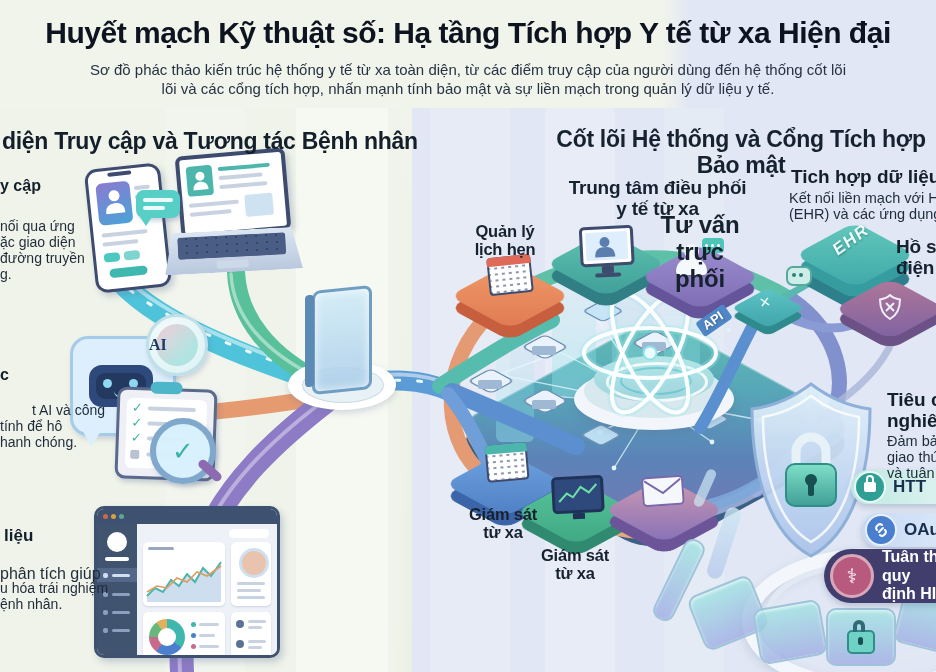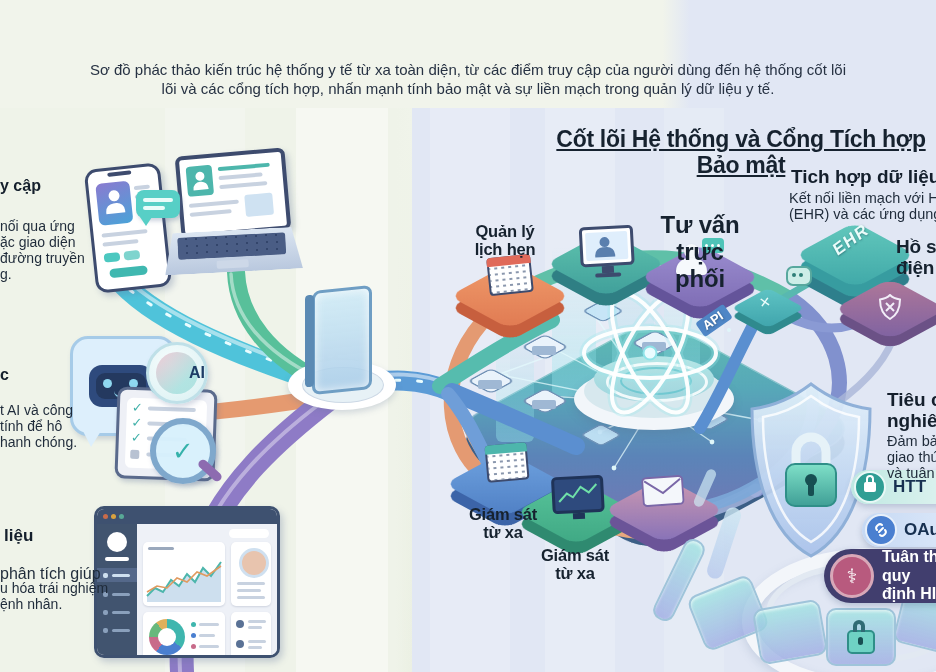--- a/index.html
+++ b/index.html
@@ -264,20 +264,23 @@
   <div class="abs" style="left:642px;top:476px;z-index:9;transform:rotate(-4deg);">
     <svg width="42" height="30">
         <rect x="1" y="1" width="40" height="28" rx="4" fill="#f4f7fb" stroke="#7a68a8" stroke-width="2"></rect>
     <path d="M3,4 L21,17 L39,4" fill="none" stroke="#7a68a8" stroke-width="2"></path>
       </svg>
   </div>
 
   <div class="abs lbl" style="left:455px;top:222px;width:100px;font-size:16.5px;">
     <span>Quản lý</span><br>
     <span>lịch hẹn</span></div>
+  <div class="abs lbl" style="left:545px;top:177px;width:225px;font-size:19px;">
+    <span>Trung tâm điều phối</span><br>
+    <span>y tế từ xa</span></div>
   <div class="abs lbl" style="left:650px;top:212px;width:100px;font-size:24px;">
     <span>Tư vấn</span><br>
     <span>trực phối</span></div>
   <div class="abs lbl" style="left:453px;top:505px;width:100px;font-size:16.5px;">
     <span>Giám sát</span><br>
     <span>từ xa</span></div>
   <div class="abs lbl" style="left:525px;top:546px;width:100px;font-size:16.5px;">
     <span>Giám sát</span><br>
     <span>từ xa</span></div>
 
@@ -367,20 +370,21 @@
   <div class="abs fraghead" style="left:791px;top:166px;font-size:19px;">Tich hợp dữ liệu ngoạ</div>
   <div class="abs frag" style="left:789px;top:191px;font-size:14.5px;">Kết nối liền mạch với Hồ sơ</div>
   <div class="abs frag" style="left:789px;top:207px;font-size:14.5px;">(EHR) và các ứng dụng y tế</div>
   <div class="abs fraghead" style="left:887px;top:389px;font-size:19px;line-height:1.12;">
     <span>Tiêu ch</span><br>
     <span>nghiêm</span></div>
   <div class="abs frag" style="left:887px;top:434px;font-size:14.5px;">Đảm bảo</div>
   <div class="abs frag" style="left:887px;top:450px;font-size:14.5px;">giao thức</div>
   <div class="abs frag" style="left:887px;top:466px;font-size:14.5px;">và tuân th</div>
 
+  <div class="abs fraghead" style="left:2px;top:128px;font-size:23px;letter-spacing:-.3px;">diện Truy cập và Tương tác Bệnh nhân</div>
 
   <div class="abs fraghead" style="left:0;top:177px;font-size:16px;">y cập</div>
   <div class="abs frag" style="left:0;top:219px;font-size:14px;">nối qua ứng</div>
   <div class="abs frag" style="left:0;top:235px;font-size:14px;">ặc giao diện</div>
   <div class="abs frag" style="left:0;top:251px;font-size:14px;">đường truyền</div>
   <div class="abs frag" style="left:0;top:267px;font-size:14px;">g.</div>
 
   <div class="abs" style="left:90px;top:166px;width:70px;height:118px;background:#fff;border:3px solid #3d4b6e;border-radius:12px;transform:rotate(-6deg);z-index:8;box-shadow:3px 4px 6px rgba(90,110,150,.3);">
     <div style="position:absolute;left:20px;top:2px;width:24px;height:4px;background:#3d4b6e;border-radius:3px;"></div>
     <div style="position:absolute;left:7px;top:12px;width:34px;height:42px;background:linear-gradient(160deg,#8a7bd0,#4aa3d8);border-radius:6px;">
@@ -414,34 +418,34 @@
       <div class="line" style="left:6px;top:53px;width:42px;height:4px;"></div>
       <div style="position:absolute;left:62px;top:40px;width:28px;height:22px;background:#cfe2f2;border-radius:3px;"></div>
     </div>
     <div style="position:relative;width:138px;height:42px;margin-left:-14px;margin-top:-4px;background:linear-gradient(180deg,#dce6f2,#b9c8de);clip-path:polygon(7% 0,93% 0,100% 100%,0 100%);transform:rotate(-3deg);">
       <div style="position:absolute;left:14px;top:5px;width:108px;height:22px;background:#33456b;border-radius:3px;background-image:repeating-linear-gradient(90deg,#4a5d85 0 8px,transparent 8px 10px),repeating-linear-gradient(0deg,#4a5d85 0 5px,transparent 5px 7px);"></div>
       <div style="position:absolute;left:52px;top:30px;width:32px;height:8px;background:#cdd8e8;border-radius:2px;"></div>
     </div>
   </div>
 
   <div class="abs fraghead" style="left:0;top:366px;font-size:16px;">c</div>
-  <div class="abs frag" style="left:0;top:403px;font-size:14px;">t AI và công</div>
+  <div class="abs frag" style="left:0;top:403px;font-size:14px;padding-left:32px;">t AI và công</div>
   <div class="abs frag" style="left:0;top:419px;font-size:14px;">tính để hô</div>
   <div class="abs frag" style="left:0;top:435px;font-size:14px;">hanh chóng.</div>
 
   <div class="abs" style="left:70px;top:336px;width:100px;height:94px;background:#ddeffc;border:3px solid #a6cbe8;border-radius:18px;z-index:8;box-shadow:2px 3px 5px rgba(90,110,150,.25);">
     <div style="position:absolute;left:10px;bottom:-14px;width:0;height:0;border-left:8px solid transparent;border-right:10px solid transparent;border-top:16px solid #ddeffc;"></div>
     <div style="position:absolute;left:16px;top:26px;width:64px;height:42px;background:#2e4a7d;border-radius:13px;">
       <div style="position:absolute;left:7px;top:8px;width:50px;height:26px;background:#24395f;border-radius:9px;"></div>
       <div class="dot" style="left:14px;top:14px;width:9px;height:9px;background:#8fd8f0;"></div>
       <div class="dot" style="left:40px;top:14px;width:9px;height:9px;background:#8fd8f0;"></div>
       <div style="position:absolute;left:25px;top:24px;width:14px;height:7px;border-bottom:2.5px solid #8fd8f0;border-radius:0 0 10px 10px;"></div>
     </div>
     </div>
-  <div class="abs" style="left:146px;top:342px;width:56px;height:56px;border-radius:50%;background:radial-gradient(circle at 40% 35%,#f8fdfd,#d8f0f2);border:3px solid #bfe0e8;z-index:9;display:flex;align-items:center;justify-content:flex-end;box-shadow:2px 3px 5px rgba(90,110,150,.25);">
+  <div class="abs" style="left:146px;top:314px;width:56px;height:56px;border-radius:50%;background:radial-gradient(circle at 40% 35%,#f8fdfd,#d8f0f2);border:3px solid #bfe0e8;z-index:9;display:flex;align-items:center;justify-content:flex-start;box-shadow:2px 3px 5px rgba(90,110,150,.25);font-family:Liberation Serif, serif;">
     <div style="position:absolute;inset:7px;border-radius:50%;background:linear-gradient(135deg,#f0b8c8 0%,#9adbd8 70%);opacity:.7;"></div>
     <span style="position:relative;font-weight:800;font-size:16px;color:#1d3b66;">AI</span>
     </div>
 
   <div class="abs" style="left:116px;top:388px;width:94px;height:86px;background:#eef0f6;border:3px solid #5a6a8c;border-radius:10px;transform:rotate(2deg);z-index:8;box-shadow:2px 3px 5px rgba(90,110,150,.3);">
     <div style="position:absolute;left:30px;top:-9px;width:32px;height:12px;background:#4db6c8;border-radius:6px;"></div>
     <div style="position:absolute;left:7px;top:8px;width:80px;height:70px;background:#fff;border-radius:6px;"></div>
     <span style="position:absolute;left:12px;top:10px;color:#3fb0a8;font-weight:bold;font-size:13px;">✓</span>
       <div class="line" style="left:28px;top:16px;width:48px;height:4px;"></div>
     <span style="position:absolute;left:12px;top:25px;color:#3fb0a8;font-weight:bold;font-size:13px;">✓</span>
@@ -510,17 +514,18 @@
         <div class="dot" style="left:5px;top:8px;width:8px;height:8px;background:#5a7296;"></div>
           <div class="line" style="left:17px;top:8px;width:18px;height:3px;"></div>
           <div class="line" style="left:17px;top:14px;width:14px;height:3px;"></div>
         <div class="dot" style="left:5px;top:28px;width:8px;height:8px;background:#5a7296;"></div>
           <div class="line" style="left:17px;top:28px;width:18px;height:3px;"></div>
           <div class="line" style="left:17px;top:34px;width:14px;height:3px;"></div>
         </div>
     </div>
   </div>
 
-  <div class="abs lbl" style="left:545px;top:127px;width:392px;font-size:23px;letter-spacing:-.3px;z-index:13;text-decoration:underline;">Cốt lõi Hệ thống và Cổng Tích hợp Bảo mật</div>
+  <div class="abs lbl" style="left:545px;top:127px;width:392px;font-size:23px;letter-spacing:-.3px;z-index:13;">Cốt lõi Hệ thống và Cổng Tích hợp Bảo mật</div>
+  <div class="abs" style="left:0;top:16px;width:936px;text-align:center;font-size:30px;font-weight:800;color:#0e1320;letter-spacing:-.5px;z-index:13;">Huyết mạch Kỹ thuật số: Hạ tầng Tích hợp Y tế từ xa Hiện đại</div>
   <div class="abs" style="left:0;top:61px;width:936px;text-align:center;font-size:15px;color:#273243;z-index:13;">Sơ đồ phác thảo kiến trúc hệ thống y tế từ xa toàn diện, từ các điểm truy cập của người dùng đến hệ thống cốt lõi</div>
   <div class="abs" style="left:0;top:80px;width:936px;text-align:center;font-size:15px;color:#273243;z-index:13;">lõi và các cổng tích hợp, nhấn mạnh tính bảo mật và sự liền mạch trong quản lý dữ liệu y tế.</div>
 
 </div>
 
 </body></html>

